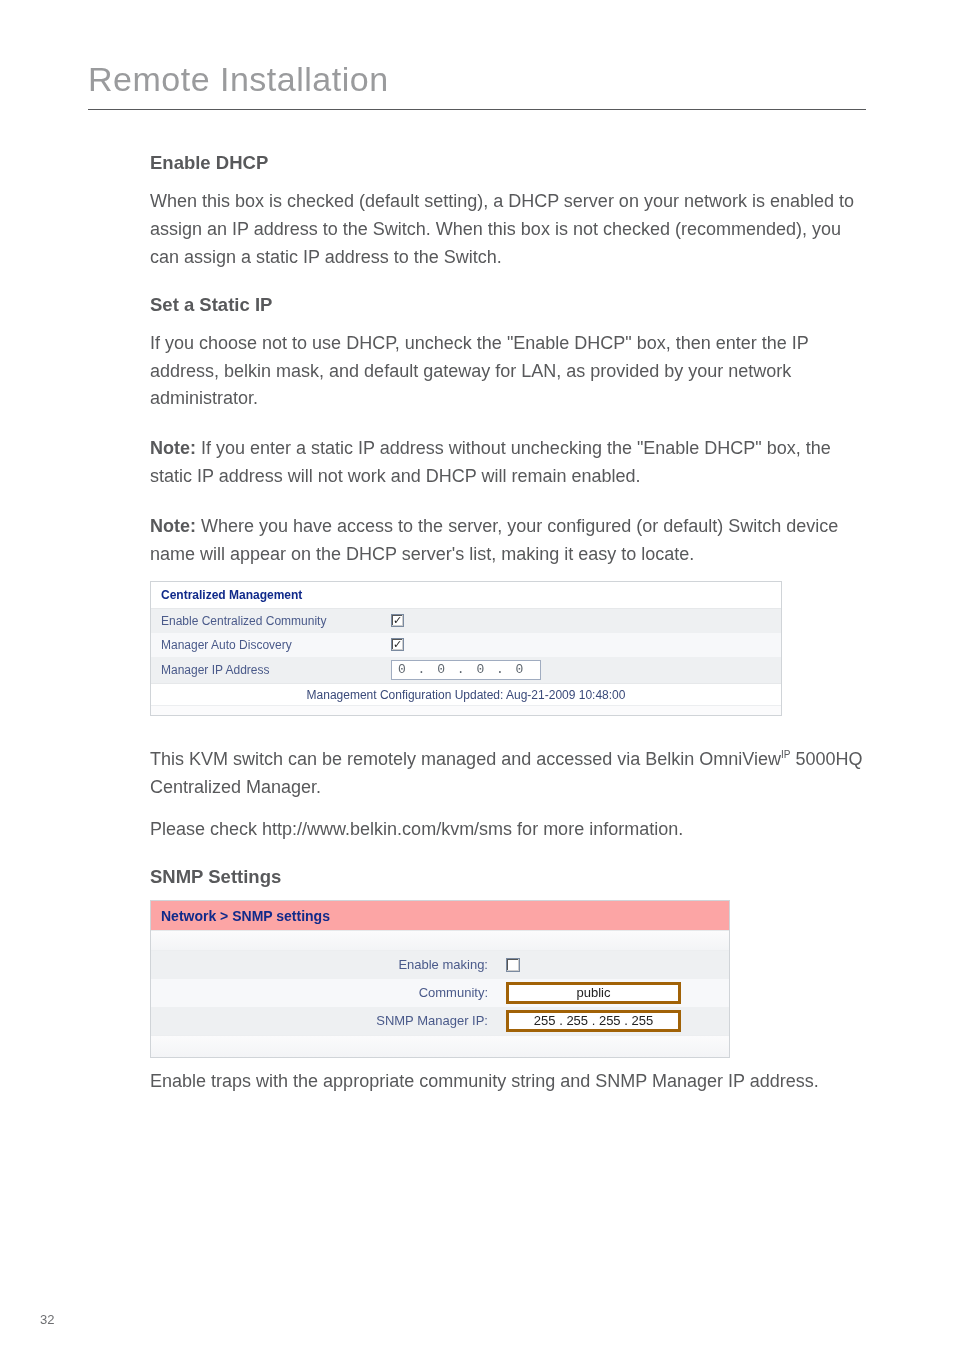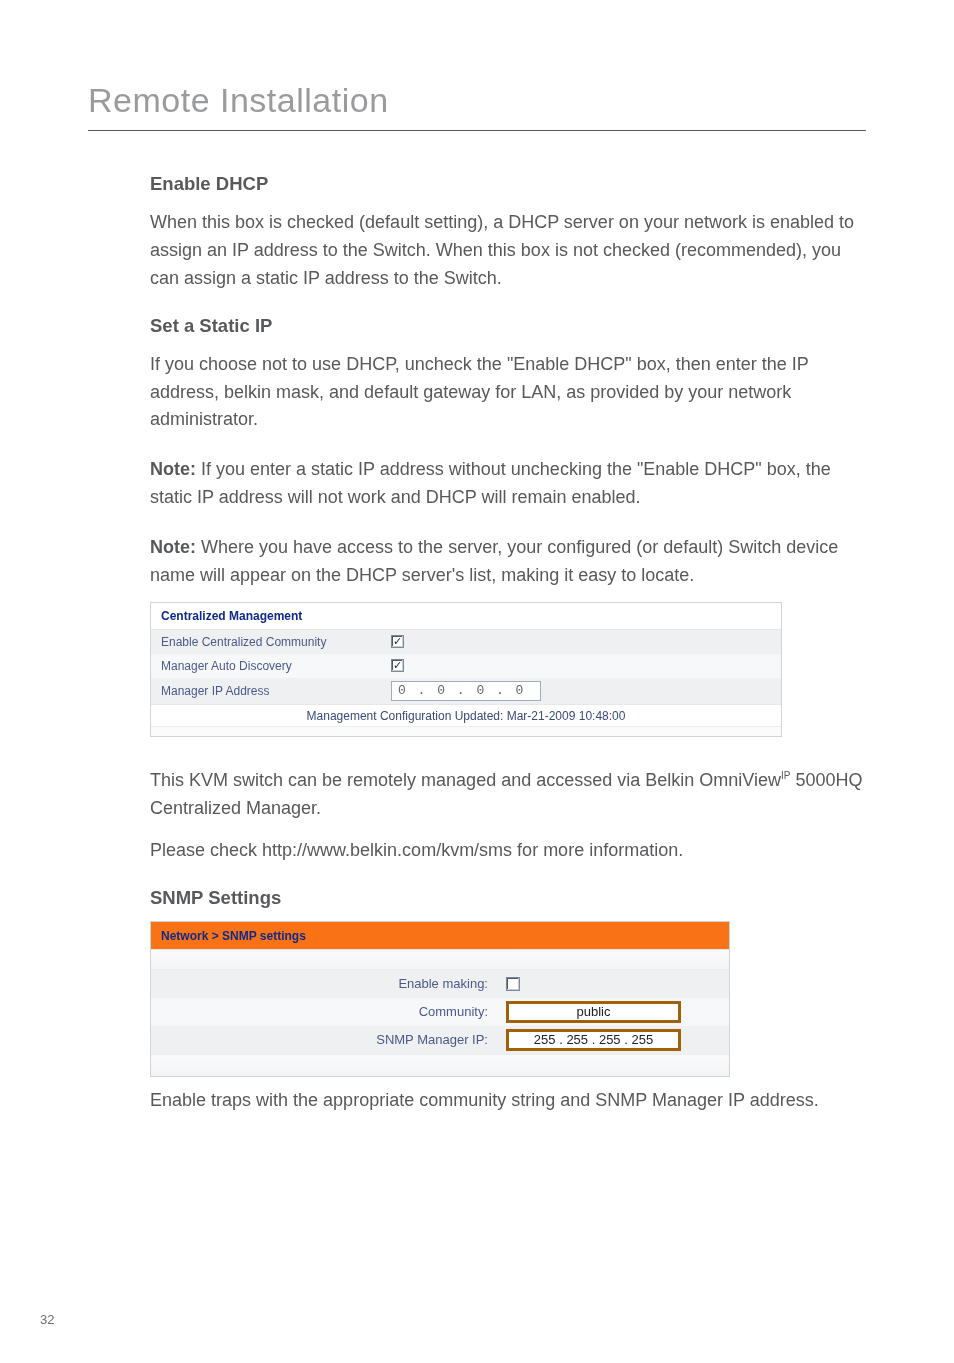--- a/index.html
+++ b/index.html
@@ -5,21 +5,21 @@
   * { box-sizing: border-box; margin: 0; padding: 0; }
   html, body { background: #ffffff; }
   body {
     width: 954px;
     height: 1363px;
     font-family: Arial, Helvetica, sans-serif;
     color: #58595b;
     position: relative;
   }
   .page {
-    padding: 81px 88px 0 88px;
+    padding: 60px 88px 0 88px;
   }
   h1.page-title {
     font-family: Arial, Helvetica, sans-serif;
     font-weight: 300;
     font-size: 34px;
     letter-spacing: 0.5px;
     color: #9a9b9d;
     border-bottom: 1.5px solid #58595b;
     padding-bottom: 10px;
     margin-bottom: 42px;
@@ -113,24 +113,24 @@
 
   
   .snmp-panel {
     width: 580px;
     border: 1px solid #d0d4d8;
     background: #f6f7f9;
     font-family: Tahoma, Arial, sans-serif;
     margin-bottom: 10px;
   }
   .snmp-header {
-    background: #f97316;
+    background: #fca5a5;
     font-weight: bold;
     color: #102a8a;
-    font-size: 12px;
+    font-size: 14px;
     padding: 7px 10px 6px 10px;
     border-bottom: 1px solid #e6e8ea;
   }
   .snmp-blank {
     height: 20px;
     background: linear-gradient(#fbfbfc, #f3f4f6);
     border-bottom: 1px solid #eceef0;
   }
   .snmp-row {
     display: flex;
@@ -209,21 +209,21 @@
         <span class="cm-cb">✓</span>
       </div>
       <div class="cm-row cm-row-light">
         <span class="cm-label">Manager Auto Discovery</span>
         <span class="cm-cb">✓</span>
       </div>
       <div class="cm-row cm-row-alt">
         <span class="cm-label">Manager IP Address</span>
         <span class="cm-input">0 . 0 . 0 . 0</span>
       </div>
-      <div class="cm-footer">Management Configuration Updated: Mar-21-2009 10:48:00</div>
+      <div class="cm-footer">Management Configuration Updated: Aug-21-2009 10:48:00</div>
       <div class="cm-footer-blank"></div>
     </div>
 
     <p class="body-text" style="margin-bottom:14px">
       <span>This KVM switch can be remotely managed and accessed via Belkin OmniView</span><sup style="font-size:10px">IP</sup><span> 5000HQ Centralized Manager.</span>
     </p>
 
     <p class="body-text">Please check http://www.belkin.com/kvm/sms for more information.</p>
 
     <h2 class="section-heading" style="margin-bottom:12px">SNMP Settings</h2>

